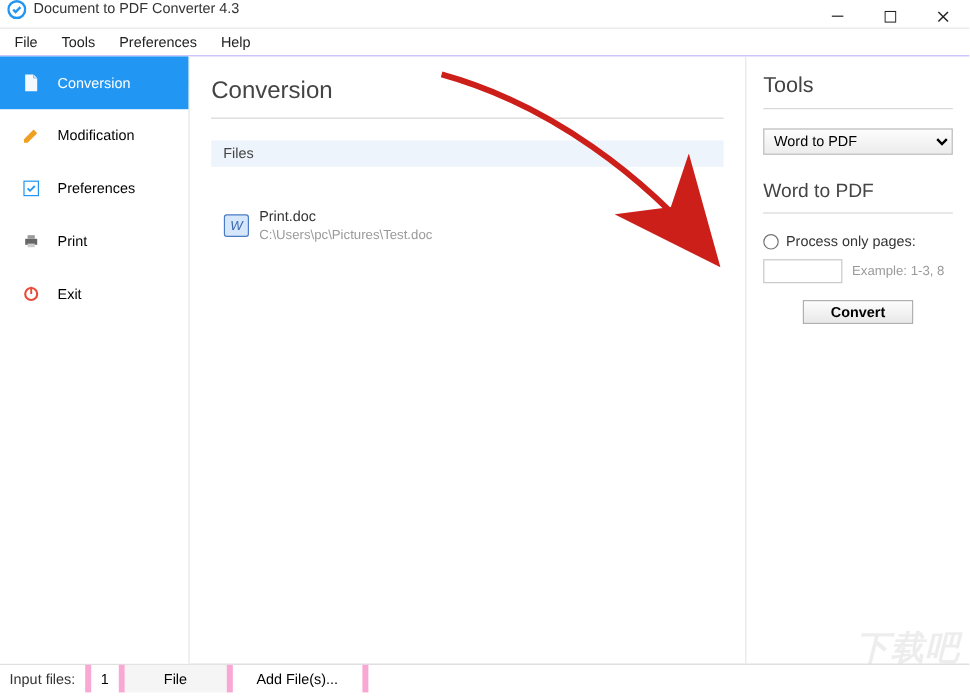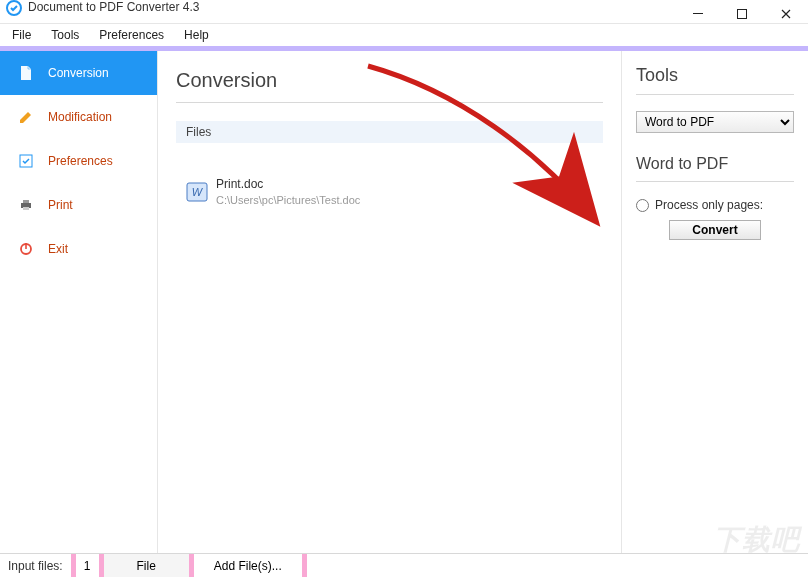--- a/index.html
+++ b/index.html
@@ -10,25 +10,25 @@
   .titlebar .app-icon { width: 16px; height: 16px; margin: 0 6px; }
   .titlebar .title { font-size: 12px; color: #333; flex: 0 0 auto; }
   .titlebar .spacer { flex: 1; }
   .titlebar .win-btn { width: 44px; height: 28px; display: flex; align-items: center; justify-content: center; color: #222; font-size: 13px; }
 
   
   .menubar { height: 22px; display: flex; align-items: center; padding: 0 2px; font-size: 12px; color: #222; }
   .menubar .menu-item { padding: 2px 10px; cursor: default; }
 
   
-  .body { display: flex; height: calc(581px - 28px - 22px - 24px); border-top: 5px solid #c4b5fd; }
+  .body { display: flex; height: calc(581px - 28px - 22px - 24px); border-top: 1px solid #c4b5fd; }
 
   
   .sidebar { width: 158px; border-right: 1px solid #e6e6e6; background: #fff; }
-  .side-item { height: 44px; display: flex; align-items: center; padding-left: 18px; font-size: 12px; color: #c2410c; cursor: default; position: relative; border-bottom: 1px solid transparent; }
+  .side-item { height: 44px; display: flex; align-items: center; padding-left: 18px; font-size: 12px; color: #000000; cursor: default; position: relative; border-bottom: 1px solid transparent; }
   .side-item .icon { width: 16px; height: 16px; margin-right: 14px; display:flex; align-items:center; justify-content:center; }
   .side-item.active { background: #2196F3; color: #fff; }
   .side-item.active::after { content: ""; position: absolute; right: -10px; top: 50%; margin-top: -10px; border: 10px solid transparent; border-left-color: #2196F3; }
 
   
   .main { flex: 1; padding: 18px 18px 0 18px; border-right: 1px solid #e6e6e6; position: relative; }
   .main h1 { font-size: 20px; font-weight: 400; color: #444; margin-bottom: 10px; }
   .rule { border: none; border-top: 1px solid #d8d8d8; margin-bottom: 18px; }
   .files-header { background: #eef4fb; padding: 4px 10px; font-size: 12px; color: #444; margin-bottom: 30px; }
   .file-row { display: flex; align-items: center; padding: 4px 10px; }
@@ -188,20 +188,24 @@
 
     <div class="subhead">Word to PDF</div>
     <hr class="rule">
 
 
     <label class="radio-row">
       <input type="radio" name="pages" style="">
       <span>Process only pages:</span>
     </label>
 
+    <div class="pages-row">
+      <input type="text" value="" style="">
+      <span class="example">Example: 1-3, 8</span>
+    </div>
 
     <button class="convert-btn">Convert</button>
   </div>
 </div>
 
 <div class="statusbar">
   <div class="cell label">Input files:</div>
   <div class="cell count">1</div>
   <div class="cell btn">File</div>
   <div class="cell addfiles">Add File(s)...</div>

